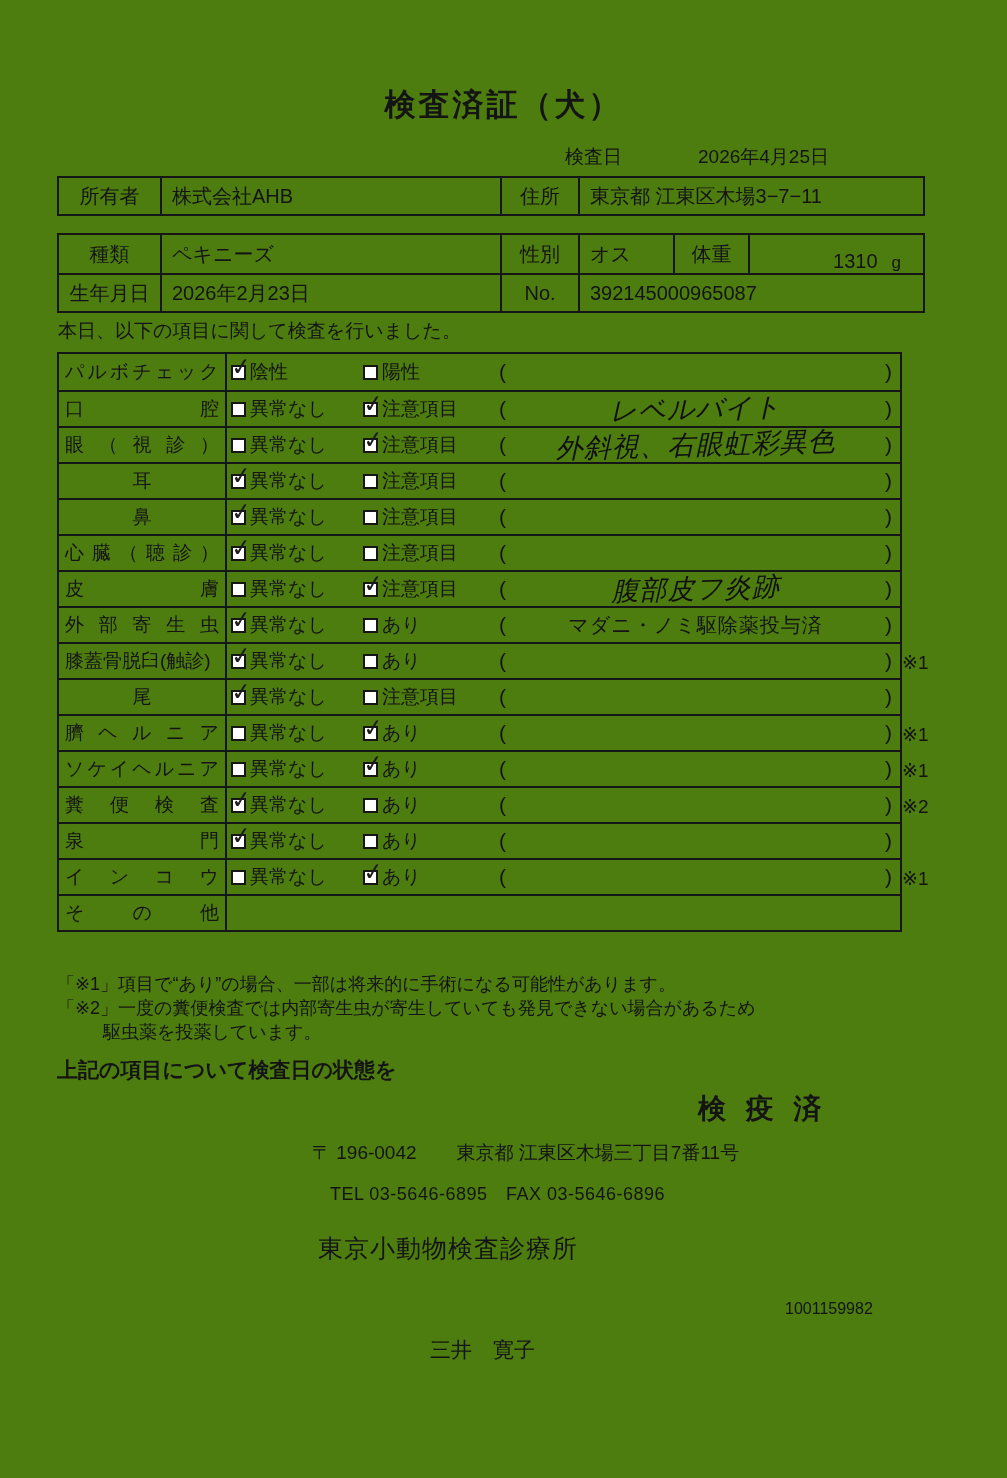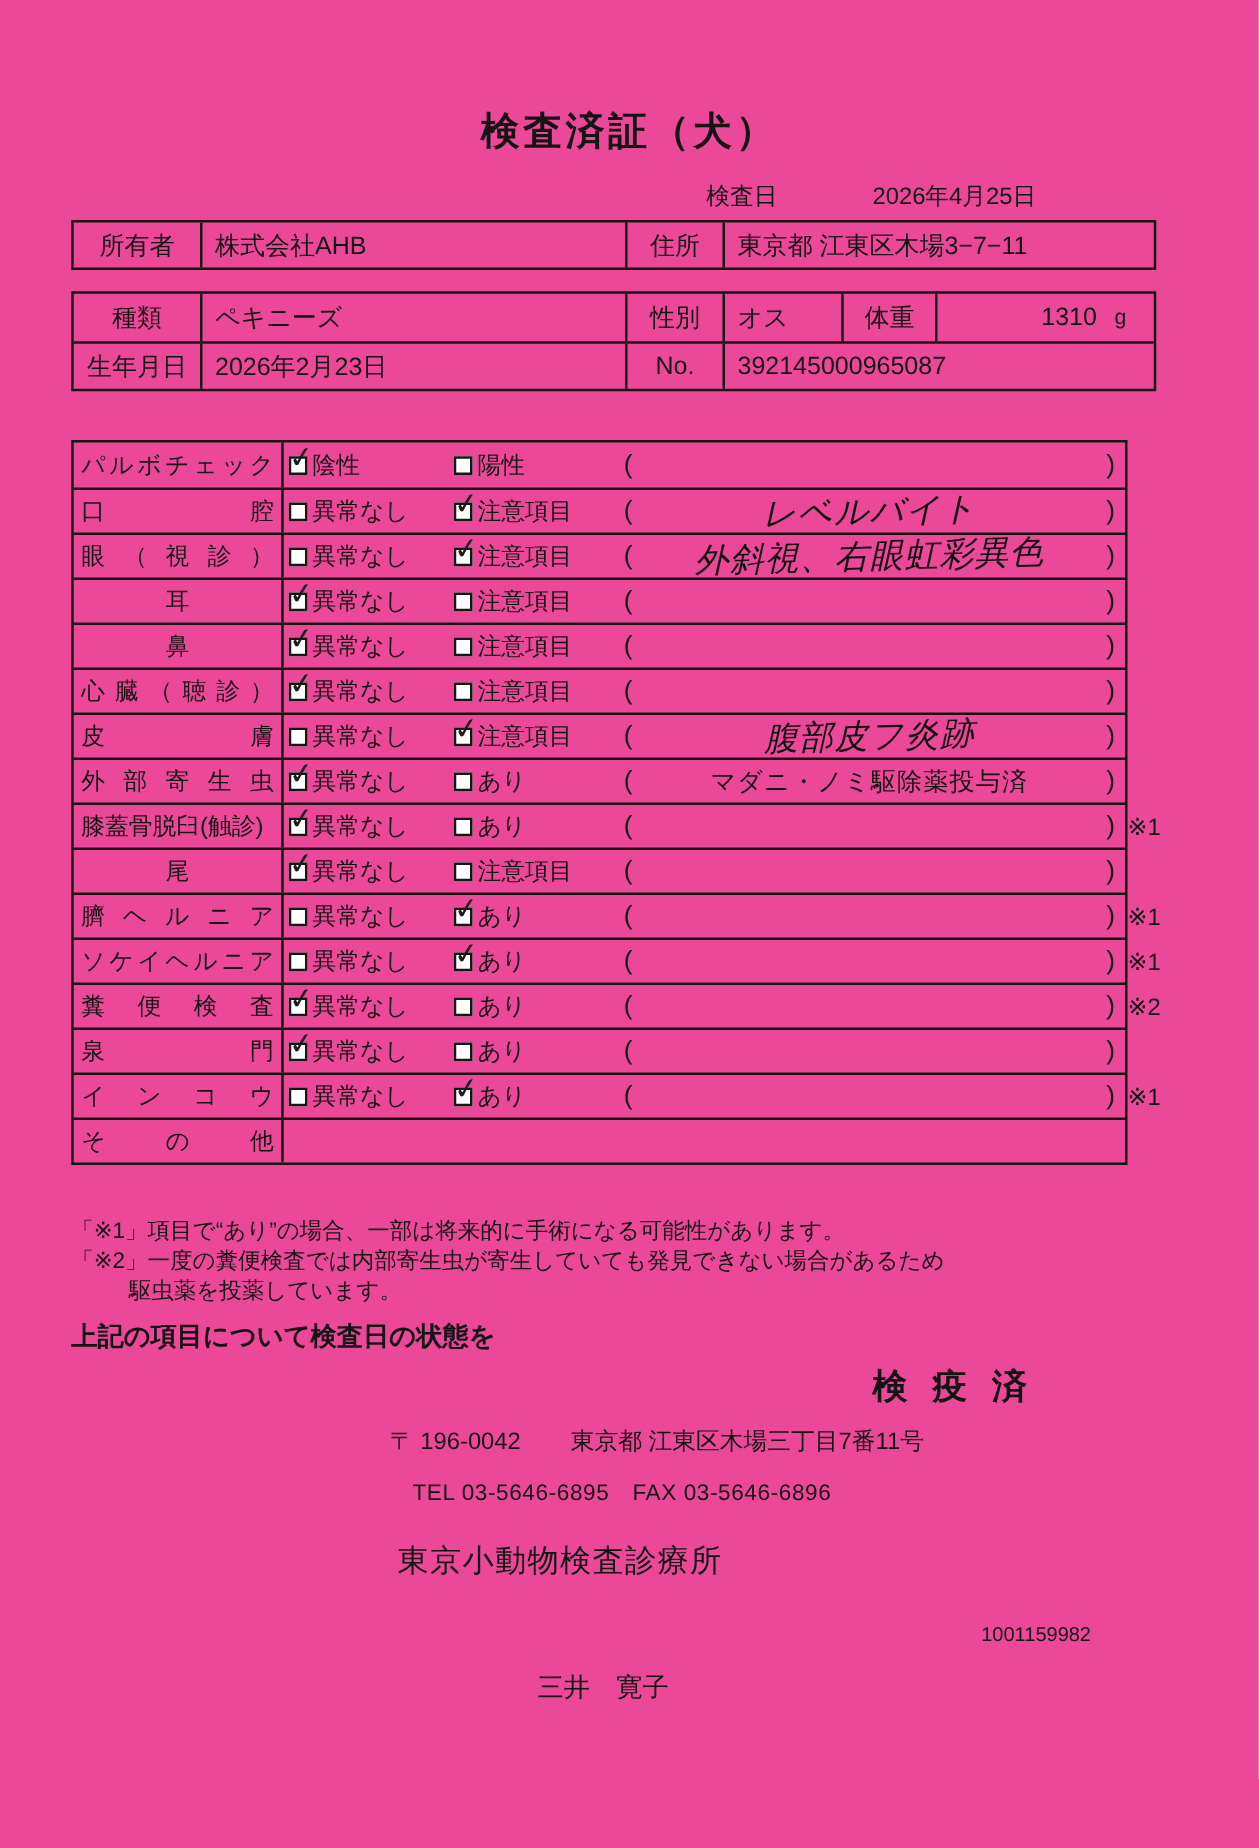--- a/index.html
+++ b/index.html
@@ -3,21 +3,21 @@
 <meta charset="utf-8">
 <style>
   * { box-sizing: border-box; margin: 0; padding: 0; }
   html, body { background: #e8e8e8; }
   body { font-family: "Liberation Sans", "DejaVu Sans", sans-serif; }
   .page {
     position: relative;
     width: 1007px;
     height: 1478px;
     margin: 0 auto;
-    background: #ec4899;
+    background: #4d7c0f;
     color: #141414;
     overflow: hidden;
   }
   .title {
     position: absolute; top: 84px; left: 0; width: 100%;
     text-align: center; font-size: 31px; font-weight: 600; letter-spacing: 3px;
   }
   .date-line {
     position: absolute; top: 144px; left: 565px;
     display: flex; gap: 76px; font-size: 19px;
@@ -34,21 +34,21 @@
   .w-103 { width: 103px; } .w-340 { width: 340px; } .w-78 { width: 78px; }
   .w-95 { width: 95px; } .w-75 { width: 75px; }
   .grow { flex: 1; }
   
   .t2 {
     position: absolute; left: 57px; top: 233px; width: 868px;
     border: 2px solid #161616; font-size: 20px;
   }
   .t2row { display: flex; height: 38px; }
   .t2row + .t2row { border-top: 2px solid #161616; }
-  .weight-cell { justify-content: flex-end; padding-right: 22px; gap: 14px; }
+  .weight-cell { justify-content: flex-end; padding-right: 22px; gap: 14px; align-items: flex-end; }
   .weight-unit { font-size: 17px; }
   .intro { position: absolute; left: 58px; top: 318px; font-size: 19px; }
   
   .insp {
     position: absolute; left: 57px; top: 352px; width: 845px;
     border: 2px solid #161616;
   }
   .irow { display: flex; height: 36px; position: relative; }
   .irow + .irow { border-top: 2px solid #161616; }
   .c-item {
@@ -120,20 +120,21 @@
       </div>
     </div>
     <div class="t2row">
       <div class="cell lab br w-103">生年月日</div>
       <div class="cell val br w-340">2026年2月23日</div>
       <div class="cell lab br w-78">No.</div>
       <div class="cell val grow">392145000965087</div>
     </div>
   </div>
 
+  <div class="intro">本日、以下の項目に関して検査を行いました。</div>
 
   <div class="insp">
     <div class="irow">
       <div class="c-item">
         <span class="item-text justify">パルボチェック</span>
       </div>
       <div class="c-opt">
         <span class="cb">
             <span class="mark">✓</span>
           </span>

